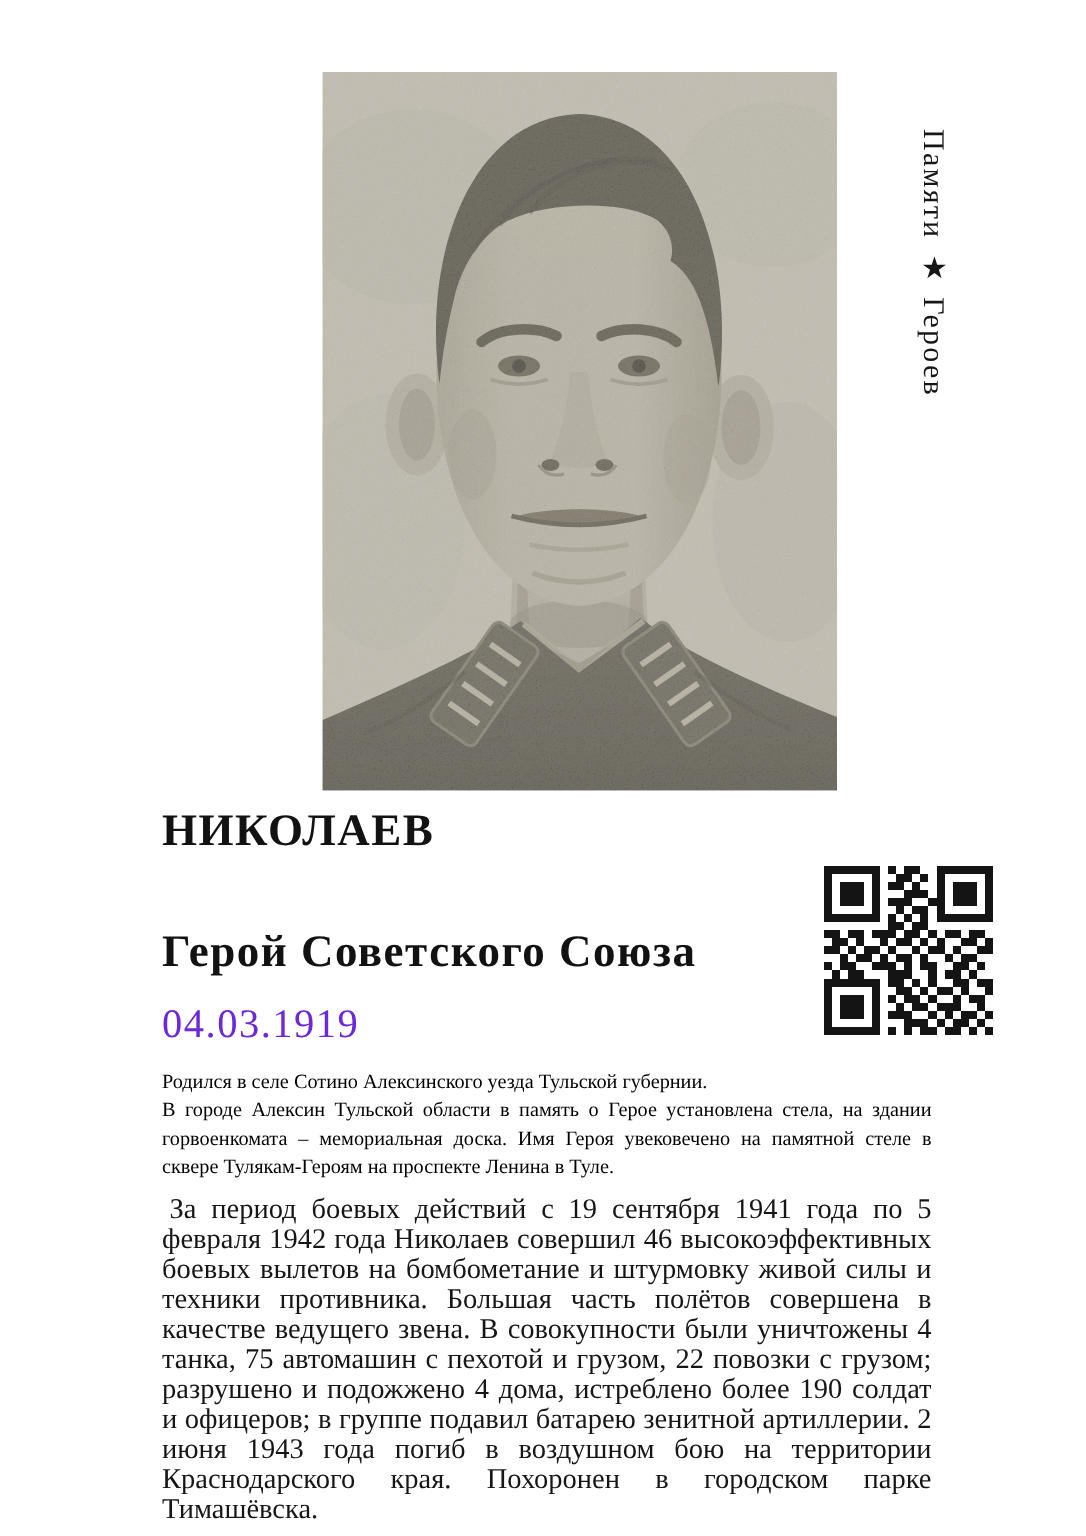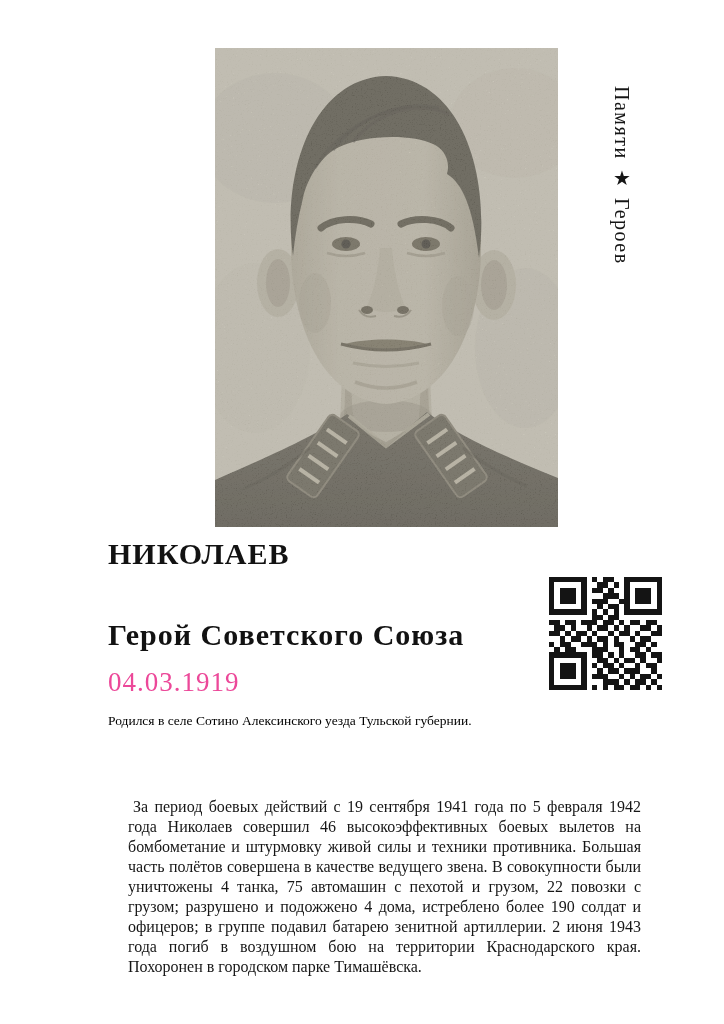--- a/index.html
+++ b/index.html
@@ -51,21 +51,21 @@
   .surname     { top: 536px; }
   .given-names { top: 573px; }
   .honor-title { top: 617px; }
   .birth-date {
     position: absolute;
     left: 108px;
     top: 665px;
     font-size: 27px;
     line-height: 34px;
     letter-spacing: 1px;
-    color: #ec4899;
+    color: #6d28d9;
   }
 
   
   .qr {
     position: absolute;
     left: 549px;
     top: 577px;
     width: 113px;
     height: 113px;
     background: #ffffff;
@@ -84,25 +84,24 @@
   }
   .note p { margin: 0; }
   .note .note-rest { text-align: justify; }
 
   
   .combat {
     position: absolute;
     left: 108px;
     top: 797px;
     width: 513px;
-    font-size: 16px;
+    font-size: 19px;
     line-height: 20px;
     text-align: justify;
     color: #161616;
-    margin-left: 20px;
   }
   .combat p { margin: 0; text-indent: 5px; }
 </style>
 </head>
 <body>
 
 <div class="page">
 
   <div class="photo">
     <svg viewBox="0 0 343 479" xmlns="http://www.w3.org/2000/svg">
@@ -452,19 +451,20 @@
         <rect x="13" y="20" width="1" height="1"></rect>
         <rect x="15" y="20" width="1" height="1"></rect>
         <rect x="16" y="20" width="1" height="1"></rect>
         <rect x="18" y="20" width="1" height="1"></rect>
         <rect x="20" y="20" width="1" height="1"></rect>
       </svg>
   </div>
 
   <div class="note">
     <p>Родился в селе Сотино Алексинского уезда Тульской губернии.</p>
+    <p class="note-rest">В городе Алексин Тульской области в память о Герое установлена стела, на здании горвоенкомата – мемориальная доска. Имя Героя увековечено на памятной стеле в сквере Тулякам-Героям на проспекте Ленина в Туле.</p>
   </div>
 
   <div class="combat">
     <p>За период боевых действий с 19 сентября 1941 года по 5 февраля 1942 года Николаев совершил 46 высокоэффективных боевых вылетов на бомбометание и штурмовку живой силы и техники противника. Большая часть полётов совершена в качестве ведущего звена. В совокупности были уничтожены 4 танка, 75 автомашин с пехотой и грузом, 22 повозки с грузом; разрушено и подожжено 4 дома, истреблено более 190 солдат и офицеров; в группе подавил батарею зенитной артиллерии. 2 июня 1943 года погиб в воздушном бою на территории Краснодарского края. Похоронен в городском парке Тимашёвска.</p>
   </div>
 
 </div>
 
 </body></html>

